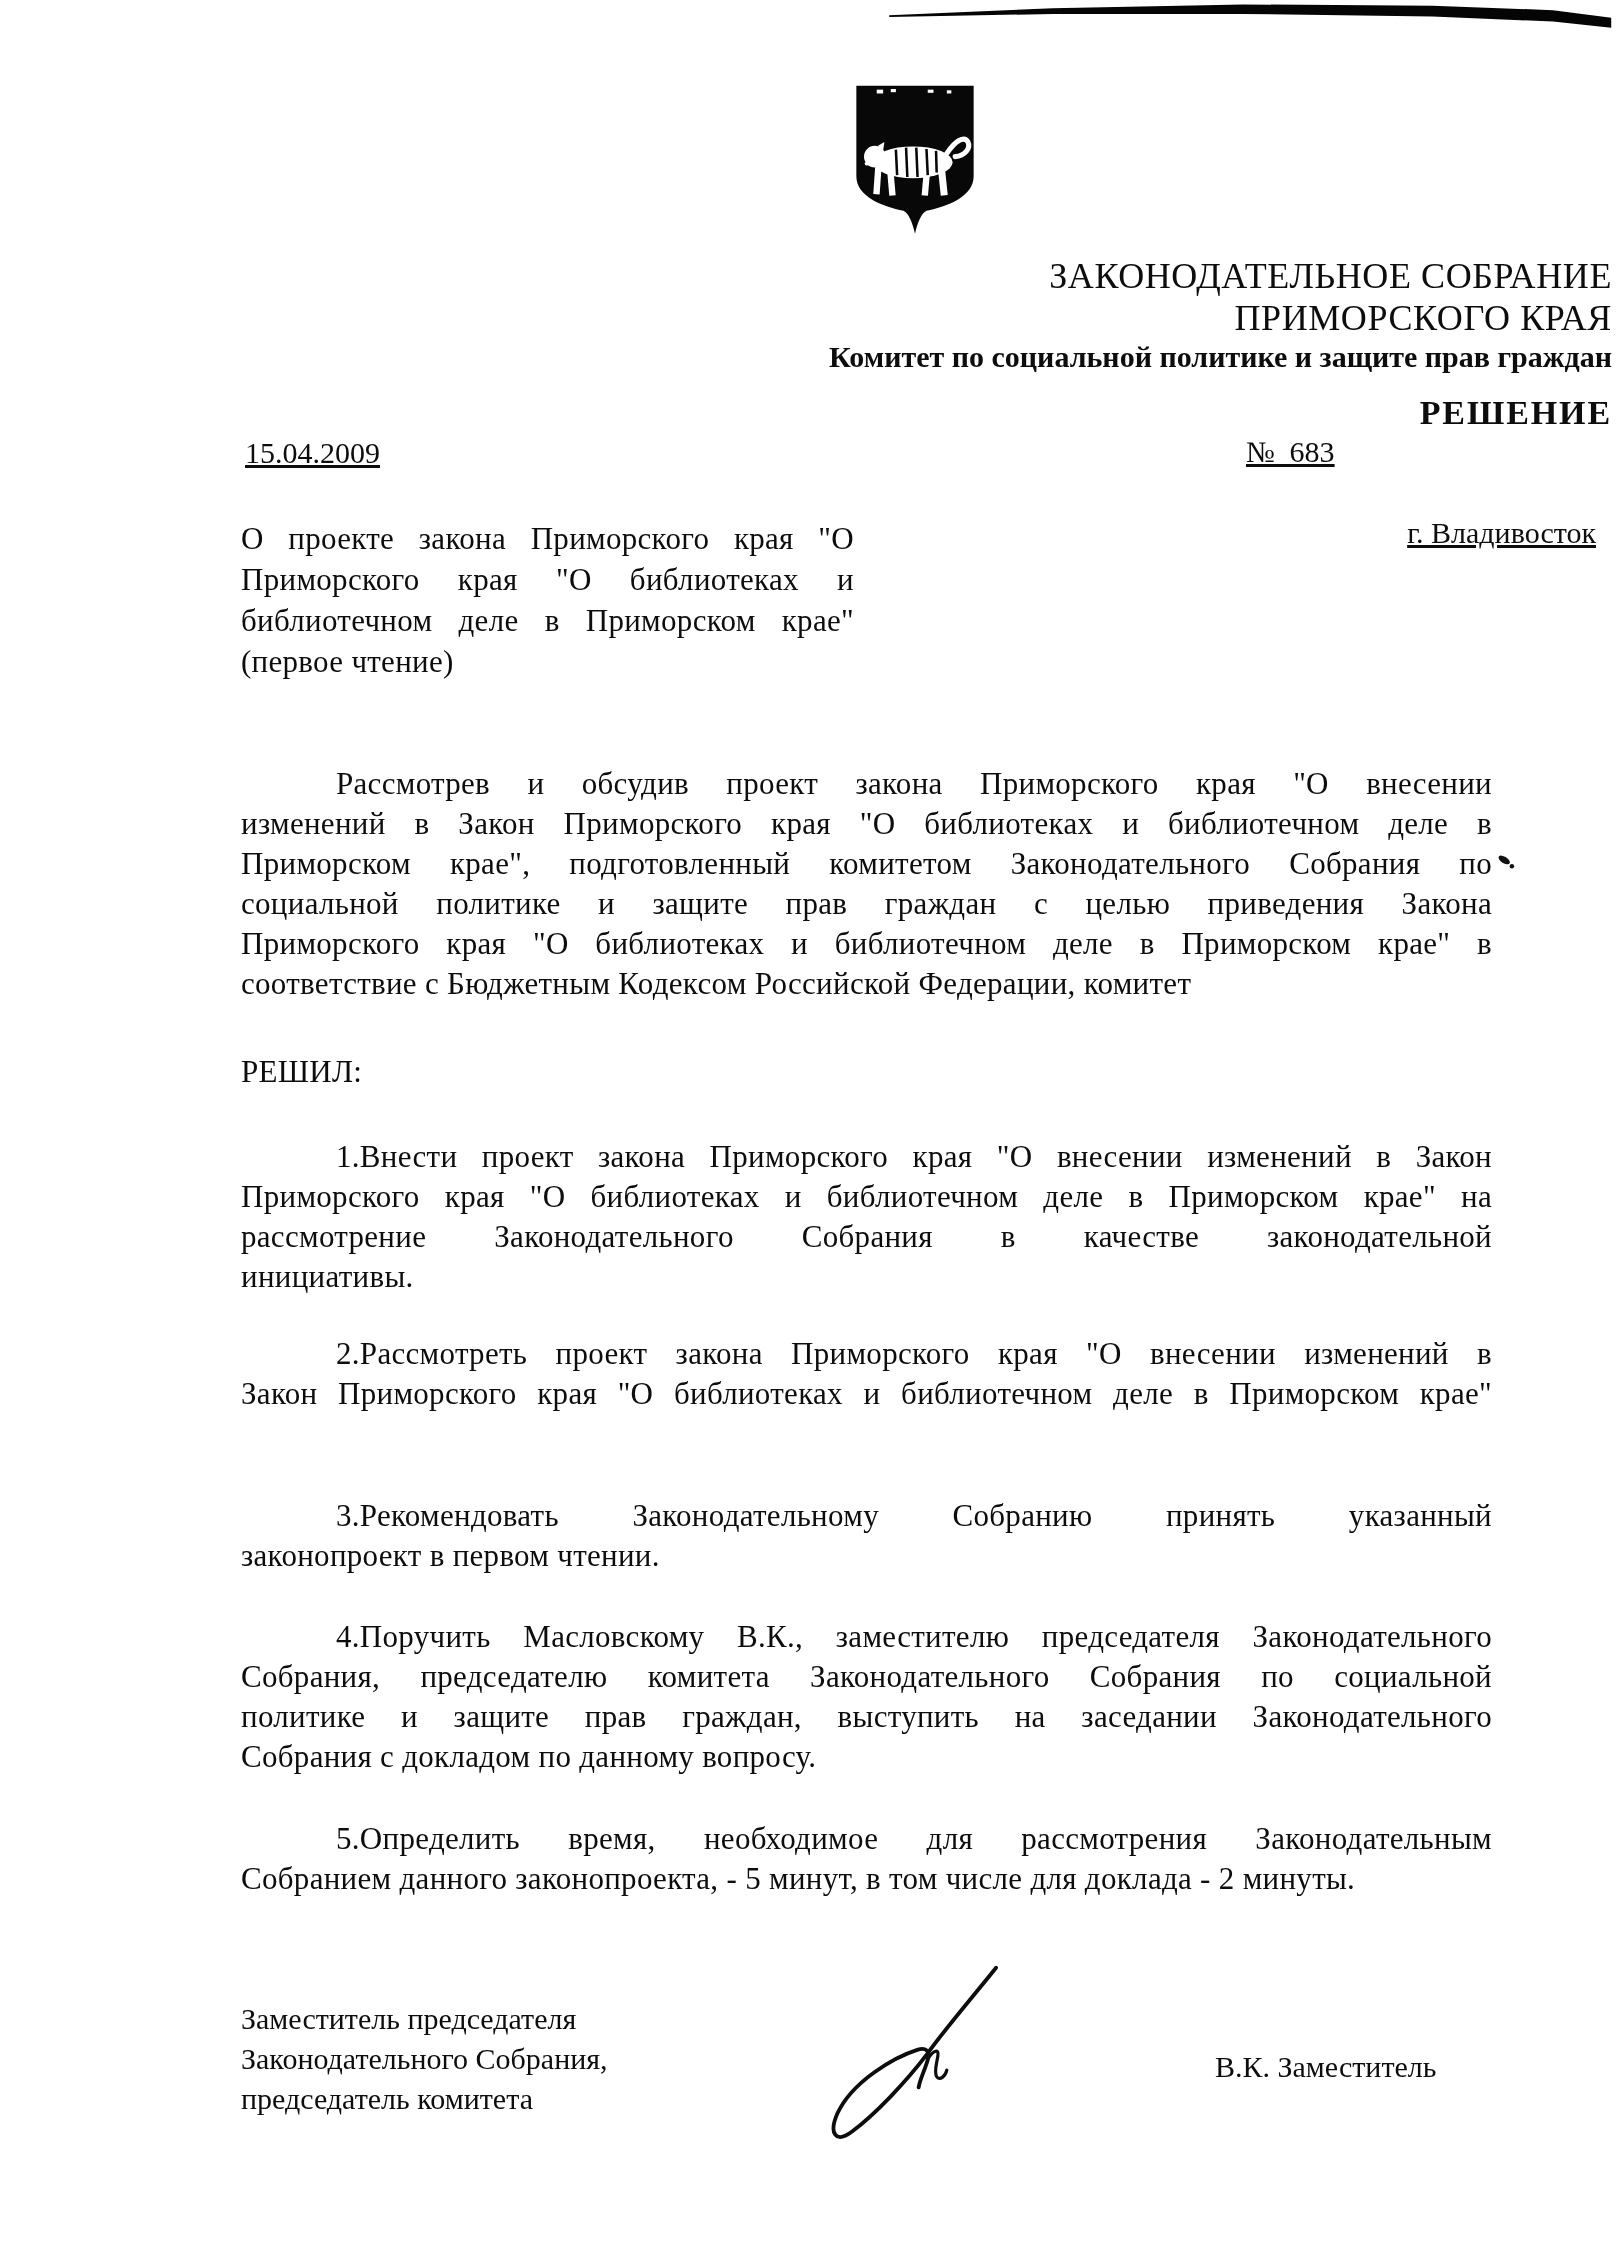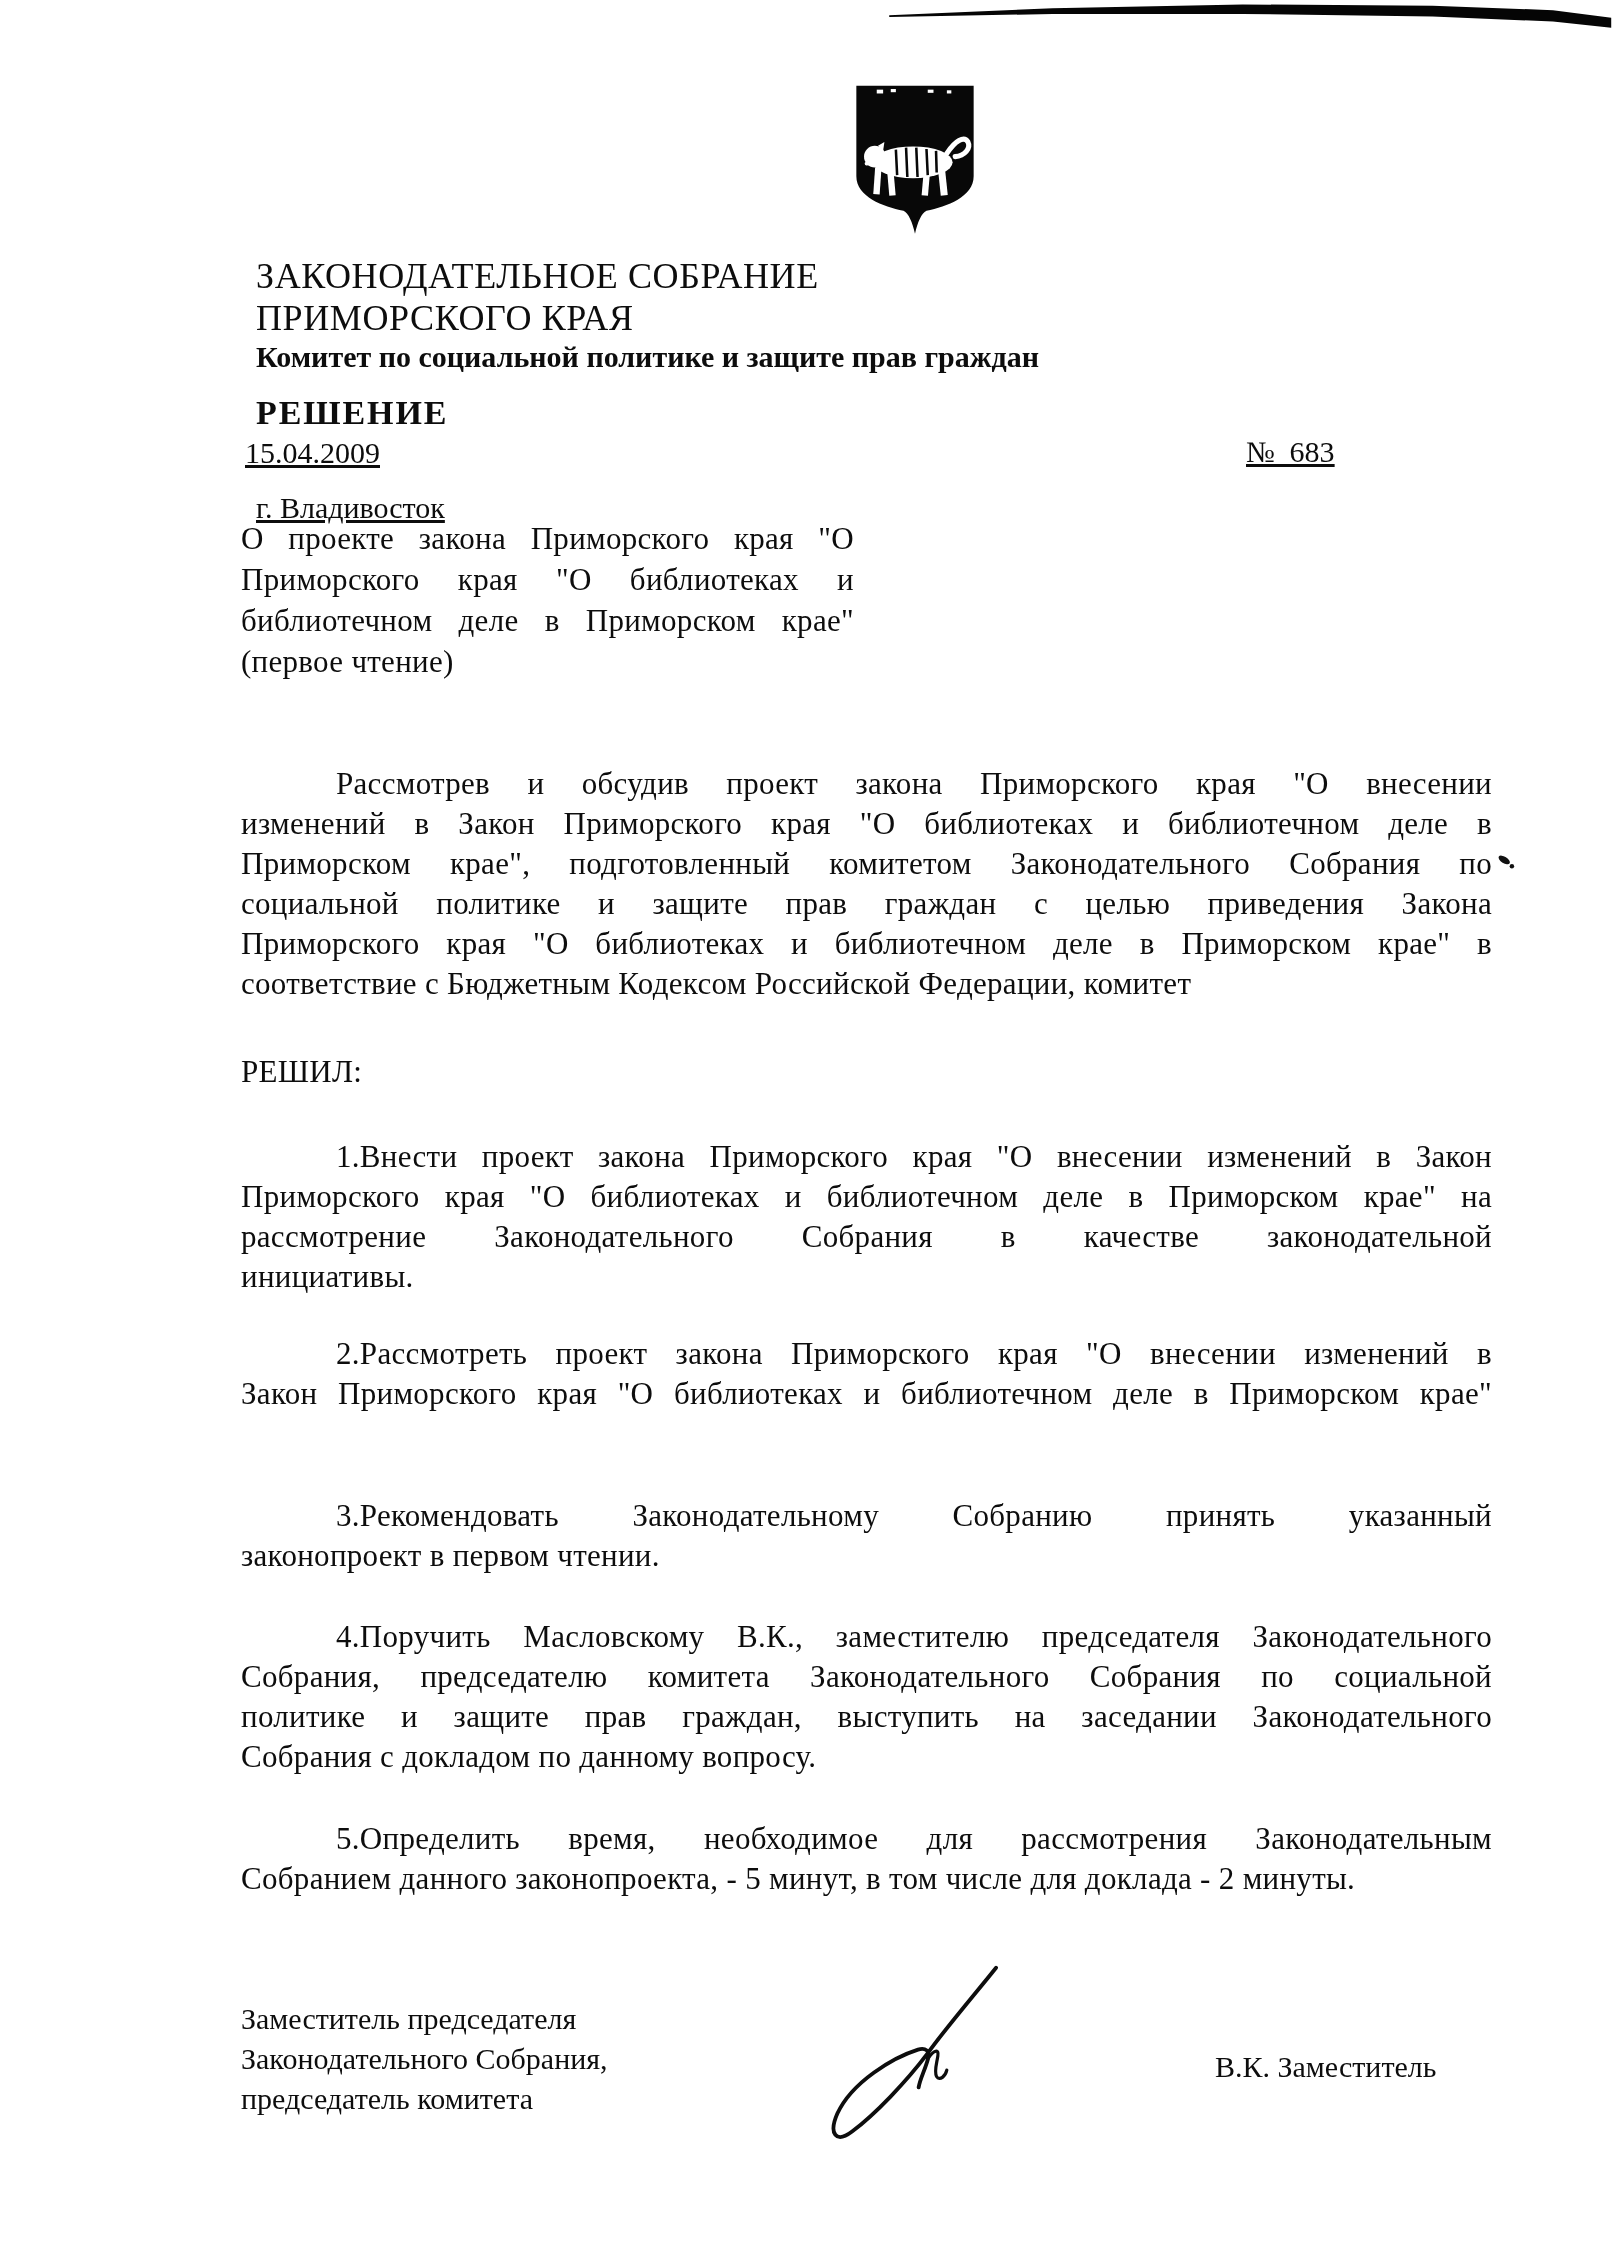--- a/index.html
+++ b/index.html
@@ -5,21 +5,21 @@
   html,body{margin:0;padding:0;background:#e8e8e8;}
   .page{
     position:relative;
     width:1622px;height:2261px;
     background:#ffffff;
     font-family:"Liberation Serif","DejaVu Serif",serif;
     color:#0d0d0d;
     overflow:hidden;
   }
   .abs{position:absolute;}
-  .center{text-align:left;}
+  .center{text-align:right;}
   .hdr-block{left:256px;width:1356px;}
   .org{font-size:36px;letter-spacing:0.6px;white-space:nowrap;}
   .committee{font-size:30px;font-weight:bold;white-space:nowrap;}
   .doctype{font-size:34px;font-weight:bold;letter-spacing:1.9px;white-space:nowrap;}
   .meta{font-size:30px;white-space:nowrap;text-decoration:underline;}
   .col{left:241px;width:1251px;font-size:31px;line-height:40px;letter-spacing:0.3px;}
   .subject-col{left:241px;width:613px;font-size:31px;line-height:41px;letter-spacing:0.3px;}
   .jl{text-align:justify;text-align-last:justify;}
   .ll{text-align:left;text-align-last:left;}
   .ind{padding-left:95px;}
@@ -59,21 +59,21 @@
   </svg>
 
   <div class="abs hdr-block center org" style="top:255px;">ЗАКОНОДАТЕЛЬНОЕ СОБРАНИЕ</div>
   <div class="abs hdr-block center org" style="top:297px;">ПРИМОРСКОГО КРАЯ</div>
   <div class="abs hdr-block center committee" style="top:340px;">Комитет по социальной политике и защите прав граждан</div>
   <div class="abs hdr-block center doctype" style="top:394px;">РЕШЕНИЕ</div>
 
   <div class="abs meta" style="left:245px;top:436px;">15.04.2009</div>
   <div class="abs meta" style="left:1246px;top:435px;">№&nbsp;&nbsp;683</div>
 
-  <div class="abs center meta" style="left:256px;top:491px;width:1340px;">г. Владивосток</div>
+  <div class="abs center meta" style="left:256px;top:516px;width:1340px;">г. Владивосток</div>
 
   <div class="abs subject-col" style="top:518px;">
     <div class="jl">О проекте закона Приморского края "О</div>
     <div class="jl">Приморского края "О библиотеках и</div>
     <div class="jl">библиотечном деле в Приморском крае"</div>
     <div class="ll">(первое чтение)</div>
   </div>
 
   <div class="abs col" style="top:764px;">
     <div class="jl ind">Рассмотрев и обсудив проект закона Приморского края "О внесении</div>

